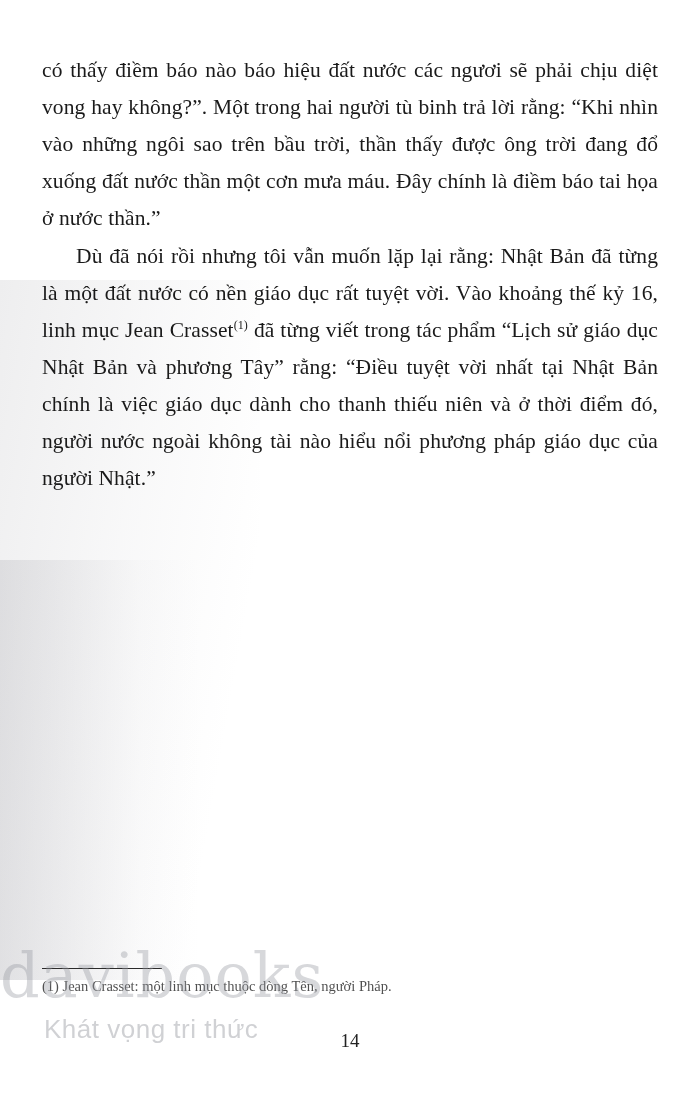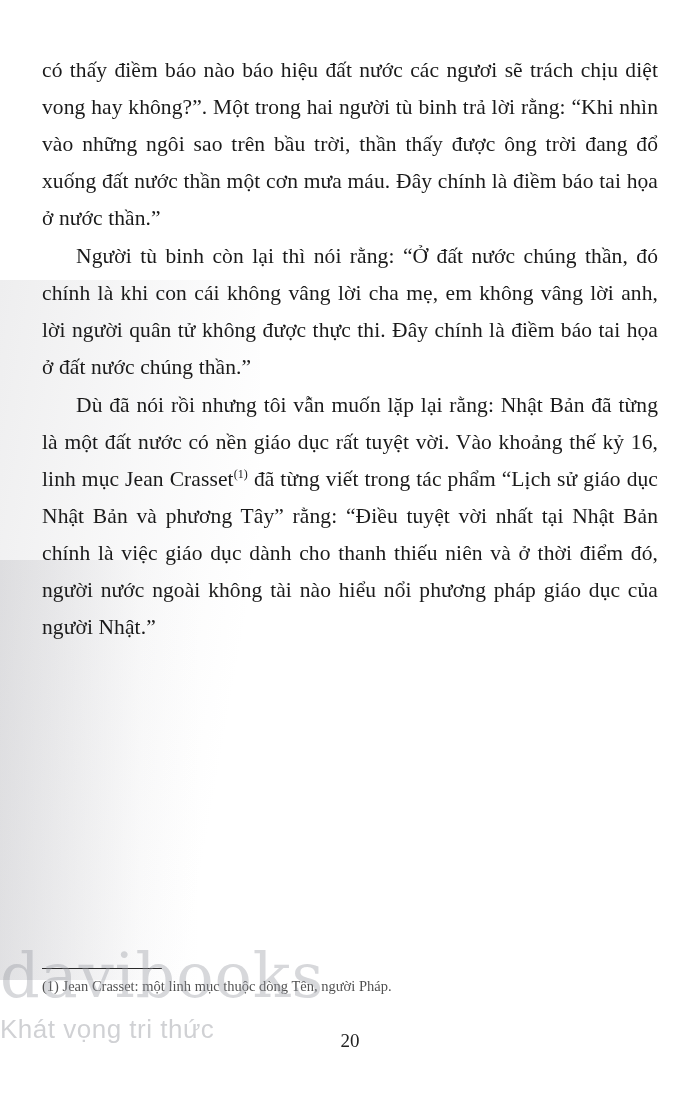--- a/index.html
+++ b/index.html
@@ -119,47 +119,47 @@
     line-height: 64px;
     font-weight: 400;
   }
   #watermark .wm-sub {
     font-family: "Liberation Sans", sans-serif;
     font-size: 26px;
     color: rgba(150,152,160,0.45);
     line-height: 34px;
     margin-top: 4px;
     letter-spacing: 0.5px;
+    margin-left: 44px;
   }
 </style>
 </head>
 <body>
 
 <div id="page">
 
   <div class="scan-wash"></div>
   <div class="scan-wash2"></div>
 
   <div id="content">
 
-    <p class="para first">có thấy điềm báo nào báo hiệu đất nước các ngươi sẽ trách chịu diệt vong hay không?”. Một trong hai người tù binh trả lời rằng: “Khi nhìn vào những ngôi sao trên bầu trời, thần thấy được ông trời đang đổ xuống đất nước thần một cơn mưa máu. Đây chính là điềm báo tai họa ở nước thần.”</p>
+    <p class="para first">có thấy điềm báo nào báo hiệu đất nước các ngươi sẽ phải chịu diệt vong hay không?”. Một trong hai người tù binh trả lời rằng: “Khi nhìn vào những ngôi sao trên bầu trời, thần thấy được ông trời đang đổ xuống đất nước thần một cơn mưa máu. Đây chính là điềm báo tai họa ở nước thần.”</p>
 
-    <p class="para indent">Người tù binh còn lại thì nói rằng: “Ở đất nước chúng thần, đó chính là khi con cái không vâng lời cha mẹ, em không vâng lời anh, lời người quân tử không được thực thi. Đây chính là điềm báo tai họa ở đất nước chúng thần.”</p>
 
 
 
     <p class="para indent"><span>Dù đã nói rồi nhưng tôi vẫn muốn lặp lại rằng: Nhật Bản đã từng là một đất nước có nền giáo dục rất tuyệt vời. Vào khoảng thế kỷ 16, linh mục Jean Crasset</span><sup class="fn">(1)</sup><span> đã từng viết trong tác phẩm “Lịch sử giáo dục Nhật Bản và phương Tây” rằng: “Điều tuyệt vời nhất tại Nhật Bản chính là việc giáo dục dành cho thanh thiếu niên và ở thời điểm đó, người nước ngoài không tài nào hiểu nổi phương pháp giáo dục của người Nhật.”</span></p>
 
   </div>
 
   <div id="footnote-area">
     <div class="fn-rule"></div>
     <div class="fn-text">(1) Jean Crasset: một linh mục thuộc dòng Tên, người Pháp.</div>
   </div>
 
   <div id="watermark">
     <div class="wm-main">davibooks</div>
     <div class="wm-sub">Khát vọng tri thức</div>
   </div>
 
-  <div id="page-number">20</div>
+  <div id="page-number">14</div>
 
 </div>
 
 </body></html>

